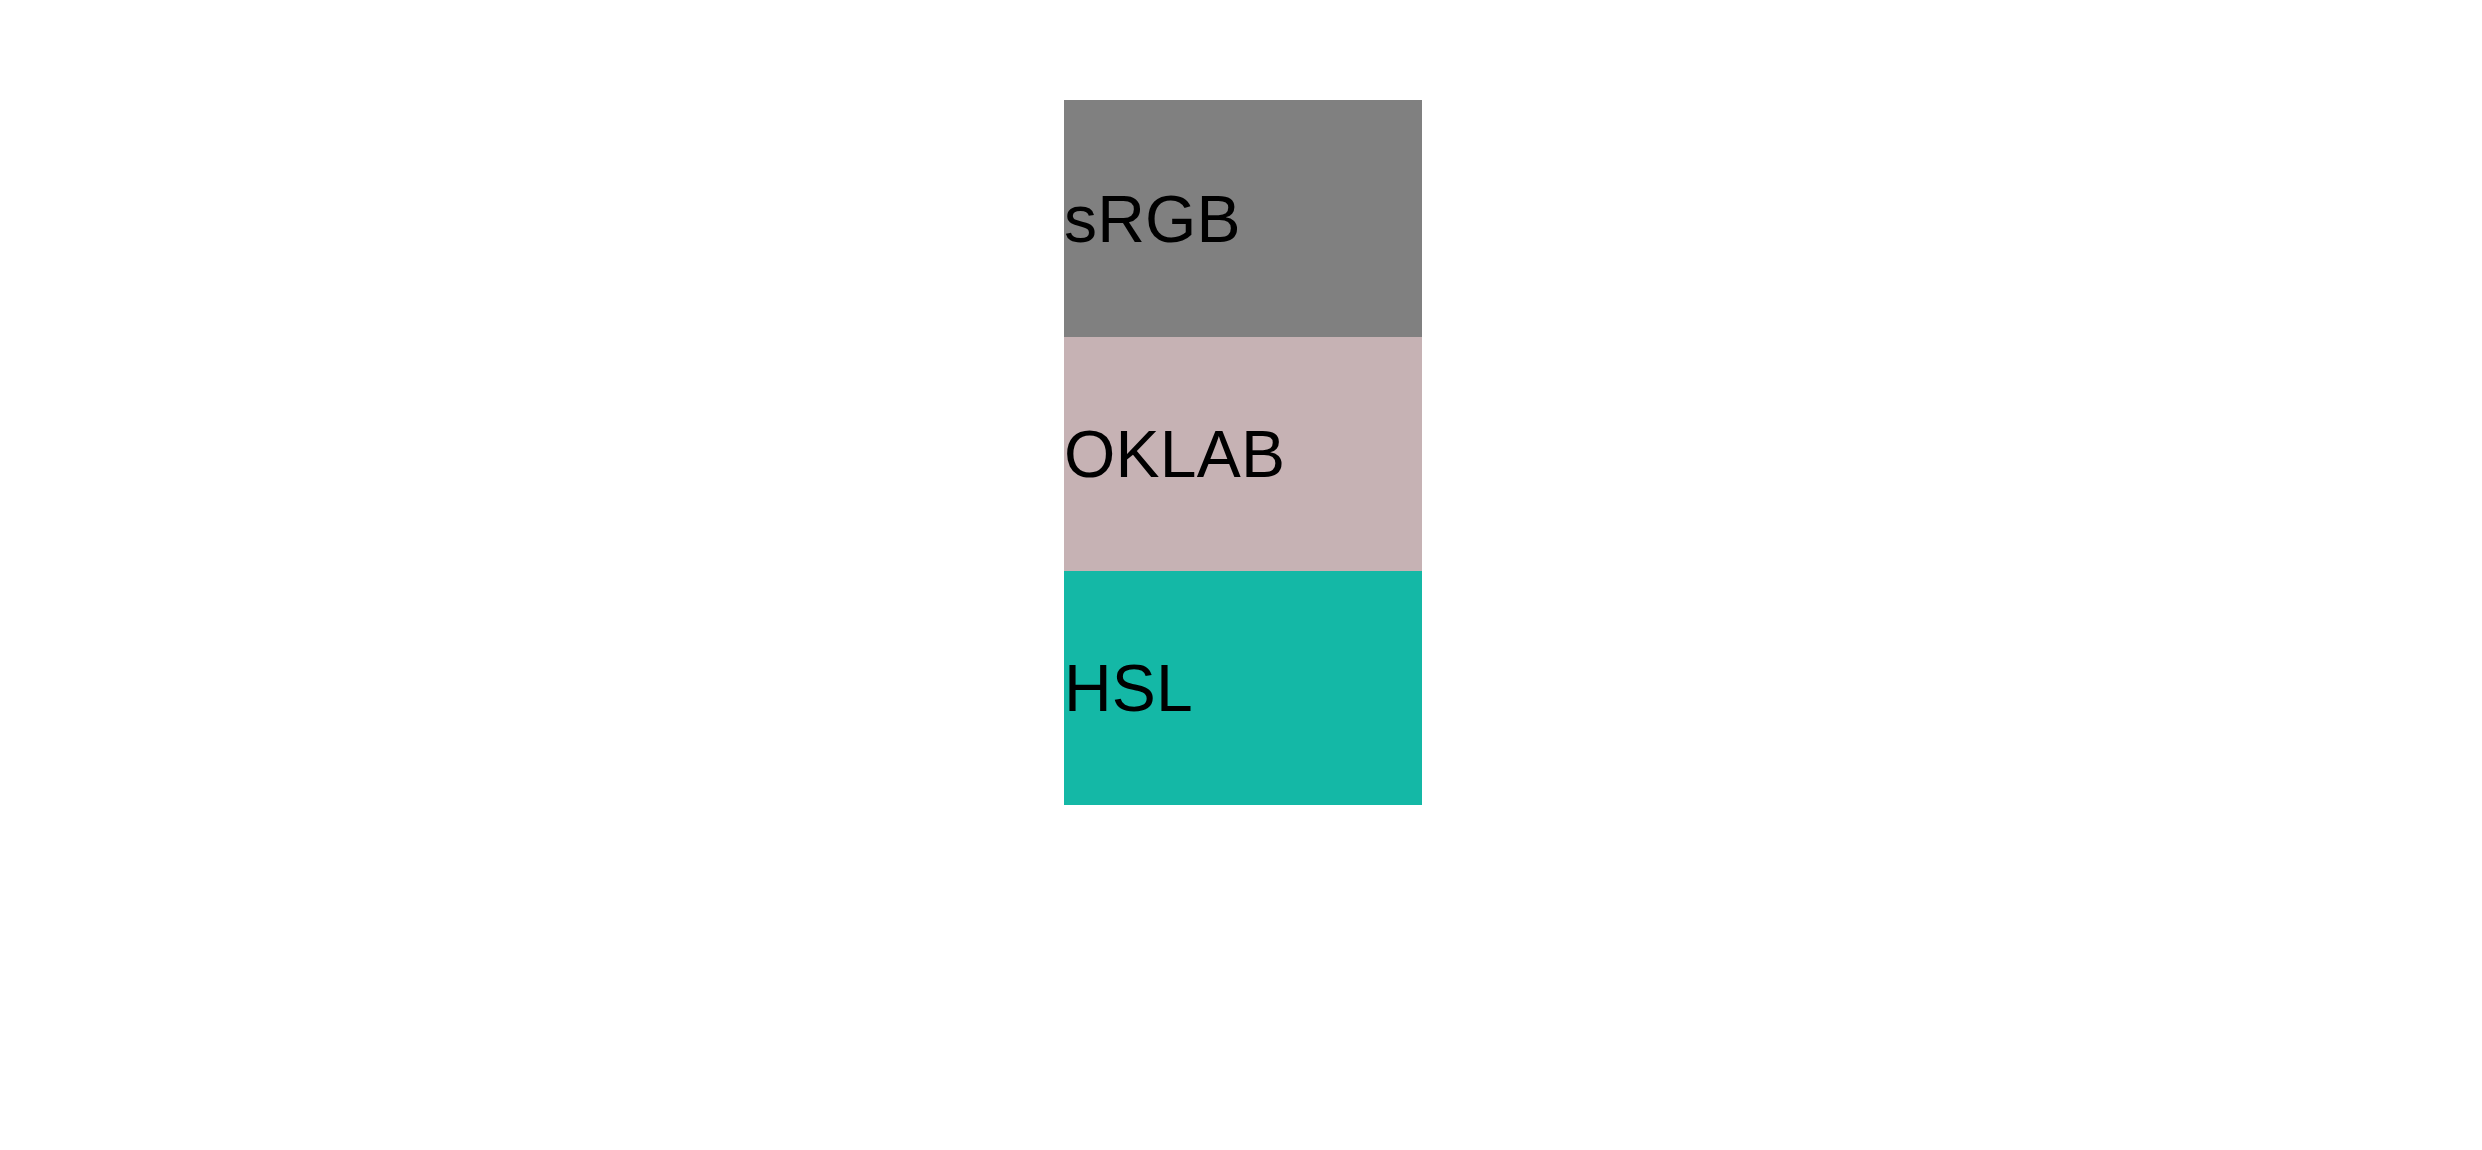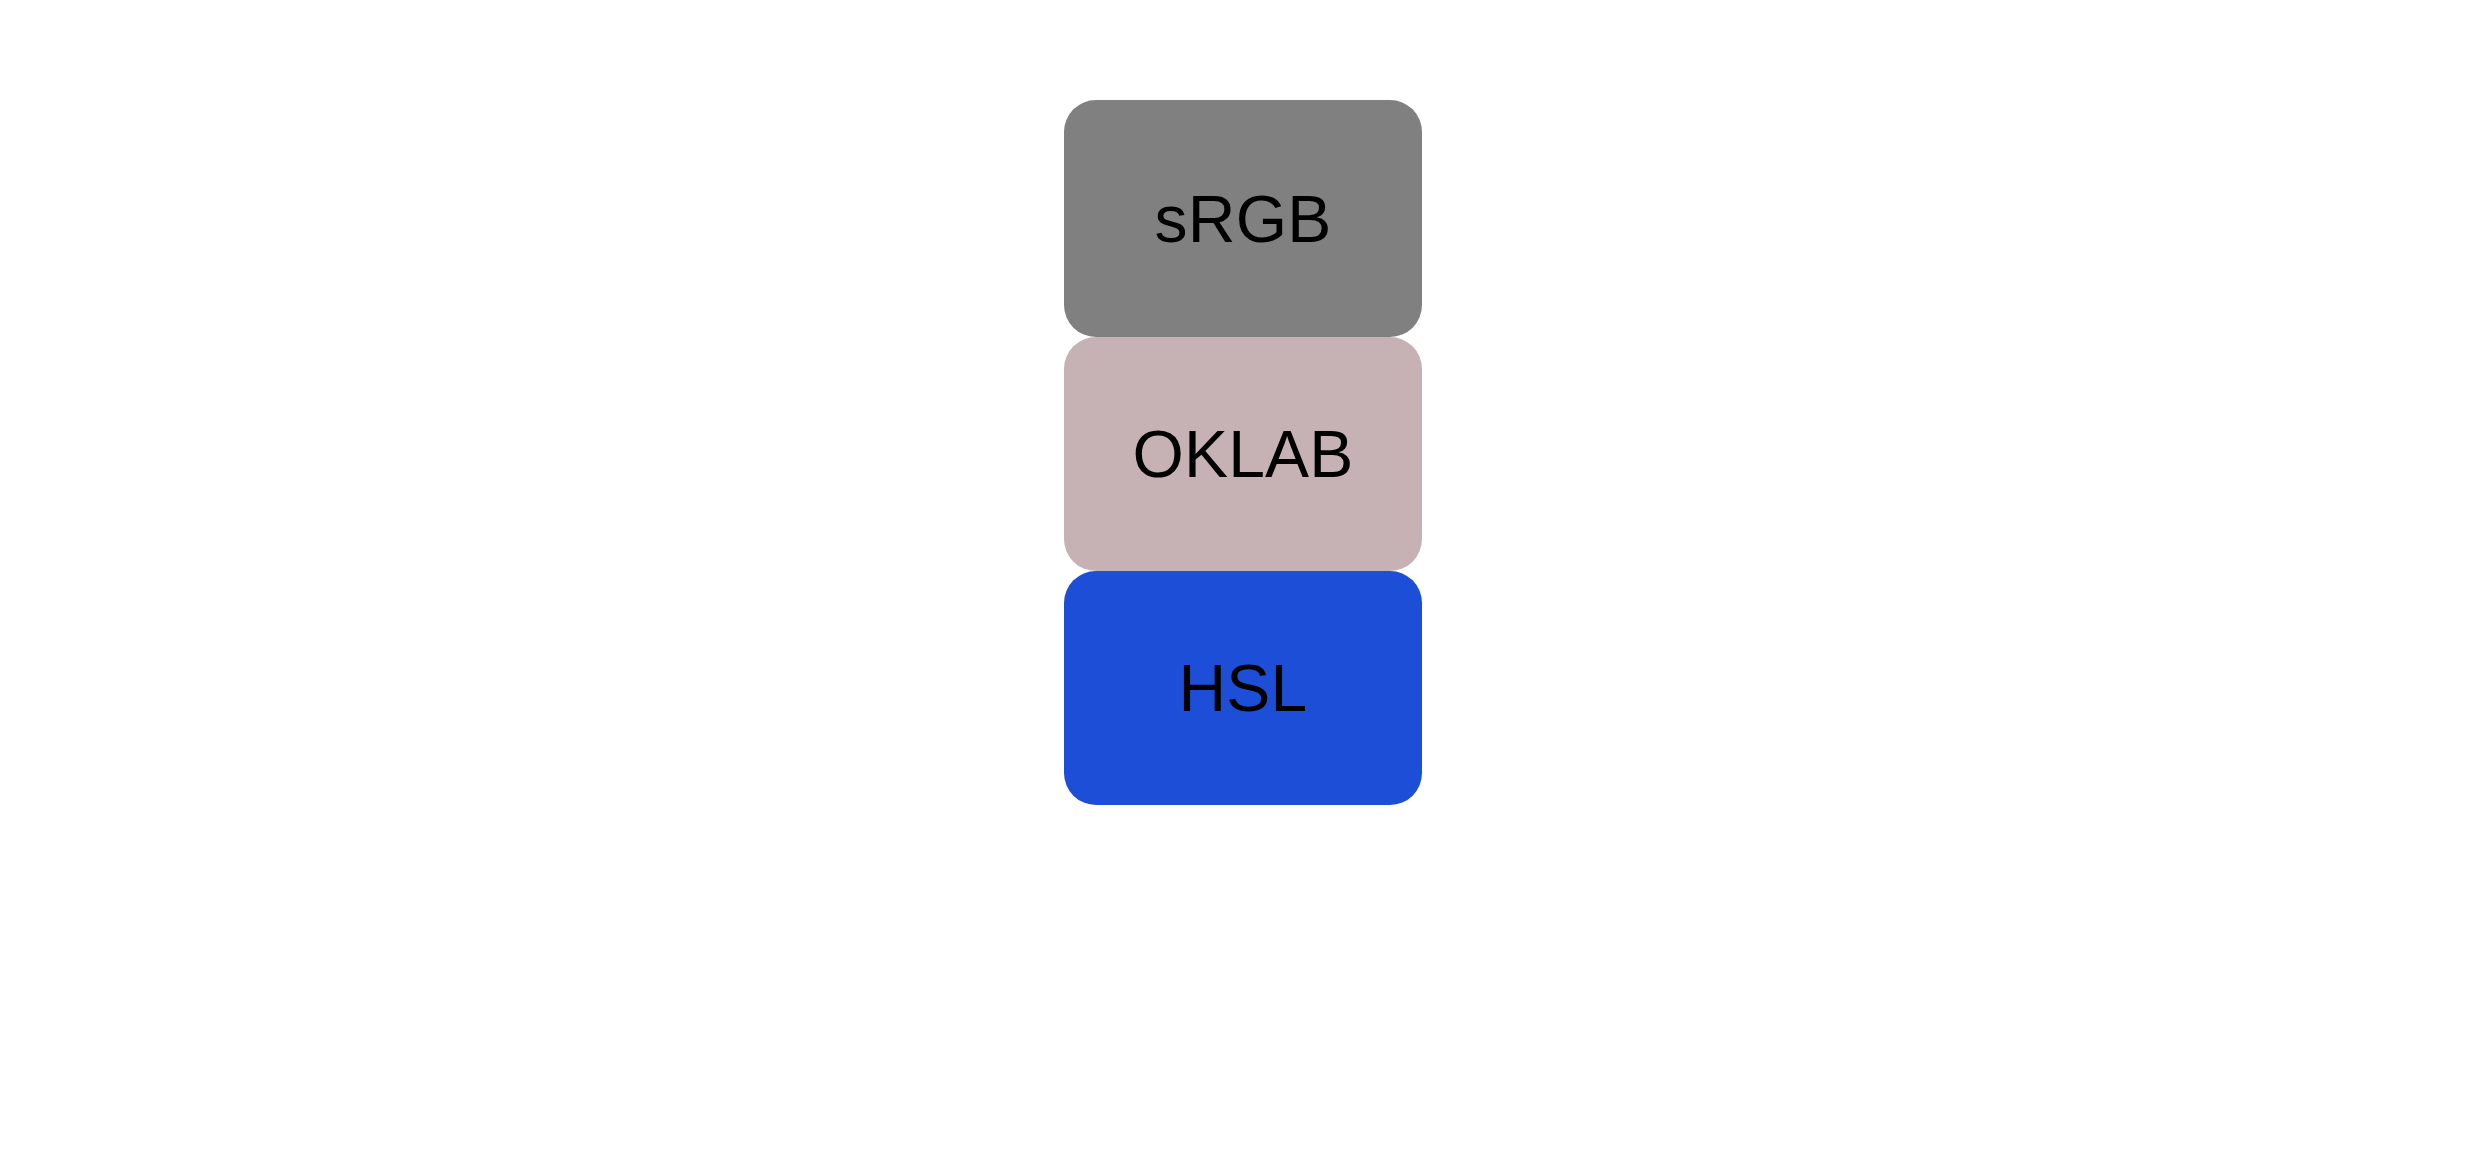--- a/index.html
+++ b/index.html
@@ -32,25 +32,23 @@
     height: 938px;
     display: flex;
     flex-direction: column;
     align-items: stretch;
   }
 
   .swatch {
     position: relative;
     display: flex;
     align-items: center;
-    justify-content: center;
     box-sizing: border-box;
     width: 100%;
     overflow: hidden;
-    border-radius: 32px;
   }
 
   .swatch-label {
     color: #000000;
     font-family: "Liberation Sans", sans-serif;
     font-size: 66px;
     font-weight: 400;
     line-height: 1;
     letter-spacing: 0.2px;
     white-space: nowrap;
@@ -72,20 +70,20 @@
   <div id="swatch-stack">
 
     <div class="swatch" id="swatch-srgb" style="background-color: rgb(128, 128, 128);">
       <span class="swatch-label" style="color: rgb(0, 0, 0);">sRGB</span>
     </div>
 
     <div class="swatch" id="swatch-oklab" style="background-color: rgb(198, 178, 180);">
       <span class="swatch-label" style="color: rgb(0, 0, 0);">OKLAB</span>
     </div>
 
-    <div class="swatch" id="swatch-hsl" style="background-color: #1d4ed8;">
+    <div class="swatch" id="swatch-hsl" style="background-color: #14b8a6;">
       <span class="swatch-label" style="color: rgb(0, 0, 0);">HSL</span>
     </div>
 
 
   </div>
 
 </div>
 
 </body></html>

